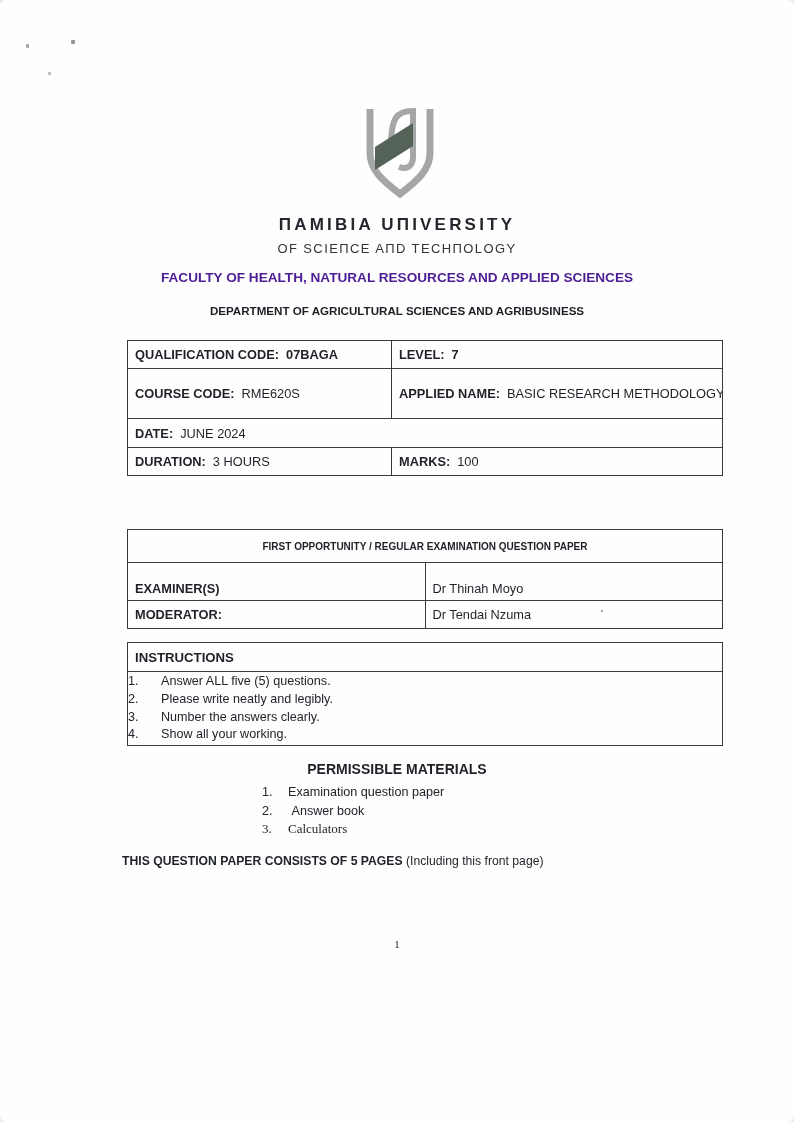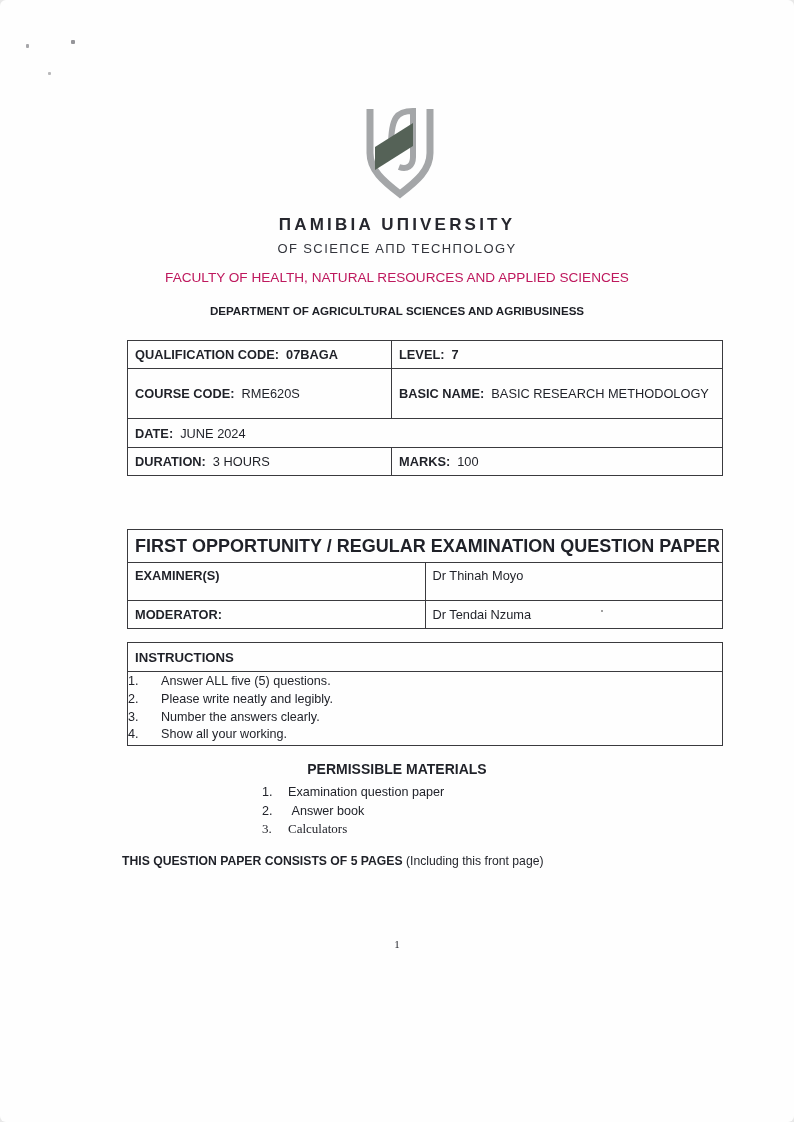--- a/index.html
+++ b/index.html
@@ -7,36 +7,36 @@
     position:relative;width:794px;height:1122px;background:#fefefe;margin:0 auto;
     font-family:"Liberation Sans","DejaVu Sans",sans-serif;color:#1f2128;overflow:hidden;border-radius:6px;
   }
   .abs{position:absolute;}
   .center{left:0;right:0;text-align:center;}
   
   .logo-mark{left:364px;top:107px;}
   .wm1{top:215px;font-size:17px;font-weight:700;letter-spacing:3.2px;color:#26272e;}
   .wm2{top:241px;font-size:13px;font-weight:400;letter-spacing:1.4px;color:#33353c;}
   
-  .faculty{top:270px;font-size:13.6px;font-weight:400;color:#be185d;}
+  .faculty{top:270px;font-size:13.6px;font-weight:700;color:#4c1d95;}
   .department{top:304px;font-size:11.6px;font-weight:700;color:#1d1f26;}
   
   table.grid{position:absolute;left:127px;width:596px;border-collapse:collapse;table-layout:fixed;}
   table.grid td{border:1px solid #3a3a3e;font-size:12.8px;padding:2px 7px;vertical-align:middle;
     overflow:hidden;white-space:nowrap;}
   table.grid{border:1.4px solid #333;}
   .lbl{font-weight:700;}
   .val{margin-left:7px;}
   .val-b{font-weight:700;}
   .t1{top:340px;}
   .t1 .r1{height:28px;} .t1 .r2{height:28px;} .t1 .r3{height:50px;}
   .t1 .r4{height:29px;} .t1 .r5{height:28px;}
   .t2{top:529px;}
-  .t2 .title-row td{height:28px;text-align:center;font-weight:700;font-size:18px;}
-  .t2 .rx{height:38px;} .t2 .rx td{vertical-align:top;padding-top:5px;}
+  .t2 .title-row td{height:28px;text-align:center;font-weight:700;font-size:10px;}
+  .t2 .rx{height:38px;} .t2 .rx td{vertical-align:top;padding-top:18px;}
   .t2 .rm{height:28px;}
   .t3{top:642px;}
   .t3 .title-row td{height:24px;font-weight:700;font-size:13.2px;}
   .t3 .body-row td{height:72px;vertical-align:top;padding:1px 0 0 0;}
   
   ol.numlist{list-style:none;margin:0;padding:0;counter-reset:n;font-size:12.6px;color:#22242b;}
   ol.numlist li{counter-increment:n;position:relative;white-space:pre-wrap;}
   ol.numlist li::before{content:counter(n) ".";position:absolute;left:0;top:0;}
   .instr-list{margin-left:132px;}
   .instr-list li{padding-left:33px;line-height:17.8px;}
@@ -79,21 +79,21 @@
   <div class="abs center department">DEPARTMENT OF AGRICULTURAL SCIENCES AND AGRIBUSINESS</div>
 
   <table class="grid t1">
     <tbody>
     <tr class="r2">
       <td style="width:249px"><span class="lbl">QUALIFICATION CODE:</span><span class="val val-b">07BAGA</span></td>
       <td><span class="lbl">LEVEL:</span><span class="val val-b">7</span></td>
     </tr>
     <tr class="r3">
       <td><span class="lbl">COURSE CODE:</span><span class="val">RME620S</span></td>
-      <td><span class="lbl">BASIC NAME:</span><span class="val">BASIC RESEARCH METHODOLOGY</span></td>
+      <td><span class="lbl">APPLIED NAME:</span><span class="val">BASIC RESEARCH METHODOLOGY</span></td>
     </tr>
     <tr class="r4">
       <td colspan="2"><span class="lbl">DATE:</span><span class="val">JUNE 2024</span></td>
     </tr>
     <tr class="r5">
       <td><span class="lbl">DURATION:</span><span class="val">3 HOURS</span></td>
       <td><span class="lbl">MARKS:</span><span class="val">100</span></td>
     </tr>
   </tbody>
     </table>

